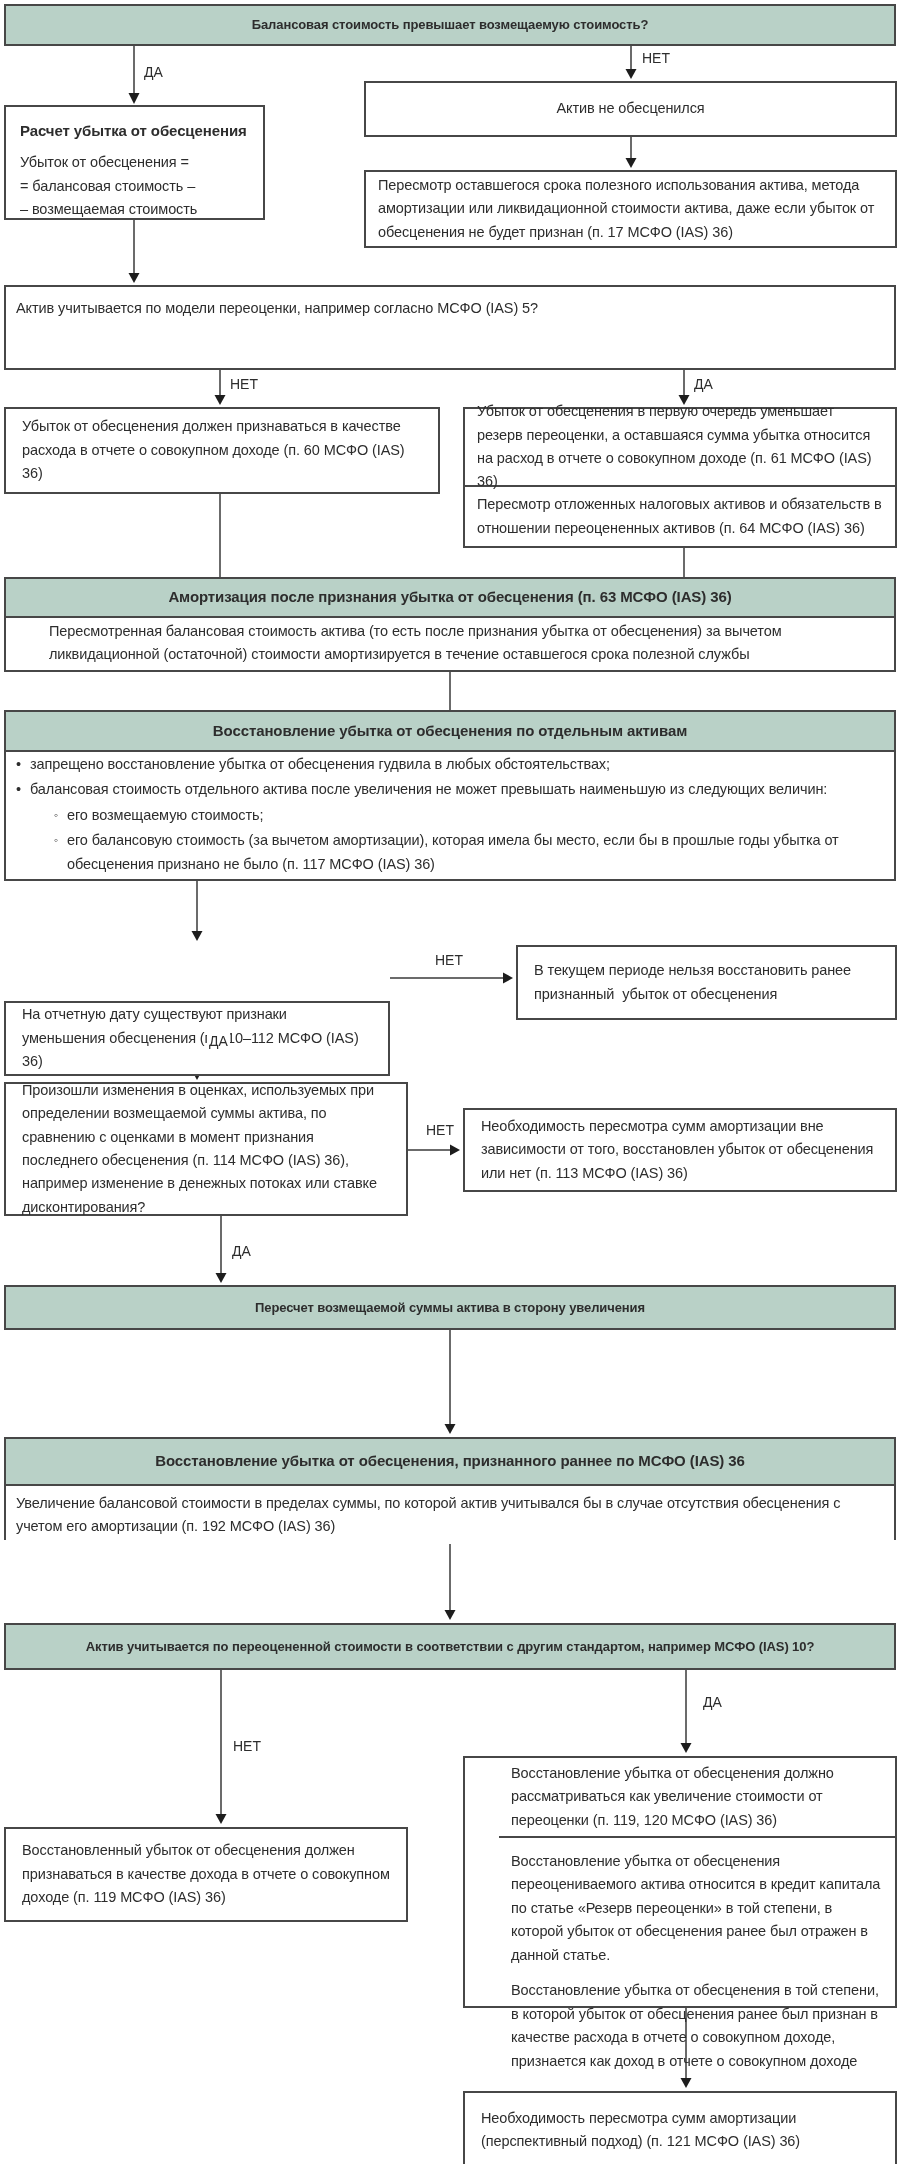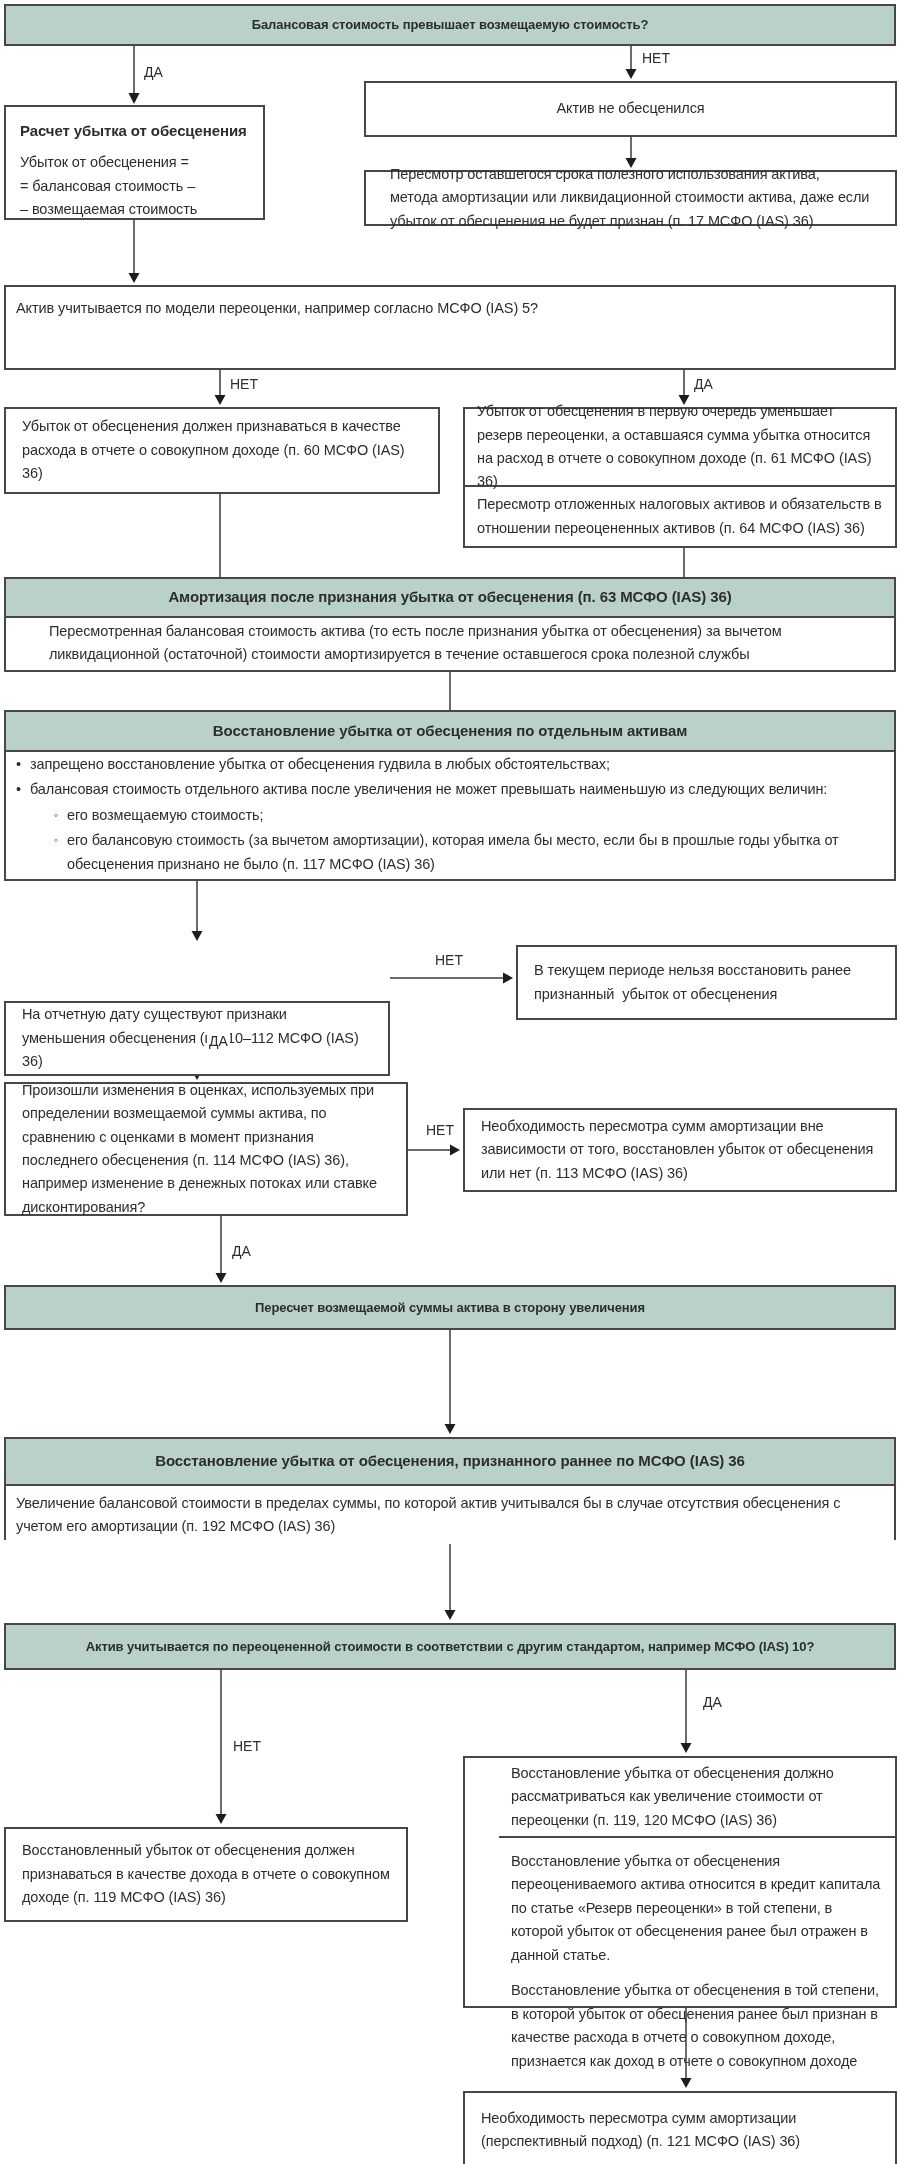--- a/index.html
+++ b/index.html
@@ -129,21 +129,21 @@
 
   <div class="node" style="left:4px;top:105px;width:261px;height:115px;padding:12px 14px;">
     <div class="calc-title">Расчет убытка от обесценения</div>
     <div>Убыток от обесценения =</div>
     <div>= балансовая стоимость –</div>
     <div>– возмещаемая стоимость</div>
   </div>
 
   <div class="node hcenter" style="left:364px;top:81px;width:533px;height:56px;">Актив не обесценился</div>
 
-  <div class="node vcenter" style="left:364px;top:170px;width:533px;height:56px;padding:0 24px;">Пересмотр оставшегося срока полезного использования актива, метода амортизации или ликвидационной стоимости актива, даже если убыток от обесценения не будет признан (п. 17 МСФО (IAS) 36)</div>
+  <div class="node vcenter" style="left:364px;top:170px;width:533px;height:78px;padding:0 12px;">Пересмотр оставшегося срока полезного использования актива, метода амортизации или ликвидационной стоимости актива, даже если убыток от обесценения не будет признан (п. 17 МСФО (IAS) 36)</div>
 
   <div class="node unit" style="left:4px;top:285px;width:892px;height:85px;">
     <div class="band-body" style="height:43px;">Актив учитывается по модели переоценки, например согласно МСФО (IAS) 5?</div>
   </div>
 
   <div class="edge-label" style="left:228px;top:376px;">НЕТ</div>
   <div class="edge-label" style="left:692px;top:376px;">ДА</div>
 
   <div class="node vcenter" style="left:4px;top:407px;width:436px;height:87px;padding:0 16px;">Убыток от обесценения должен признаваться в качестве расхода в отчете о совокупном доходе (п. 60 МСФО (IAS) 36)</div>
 

